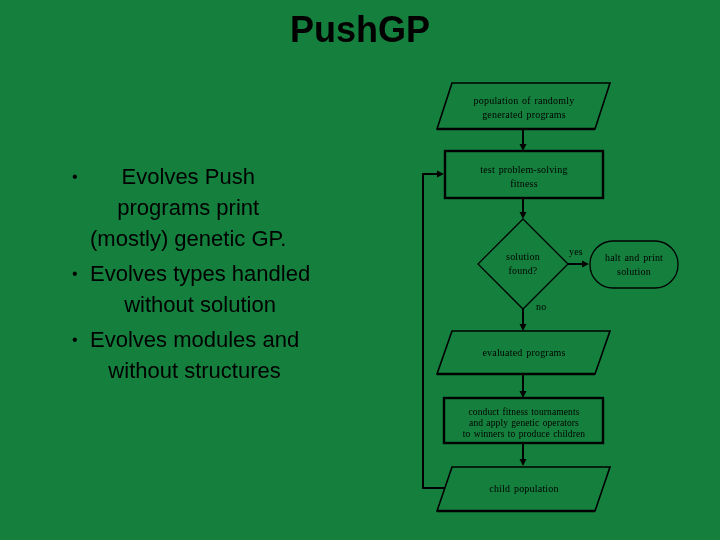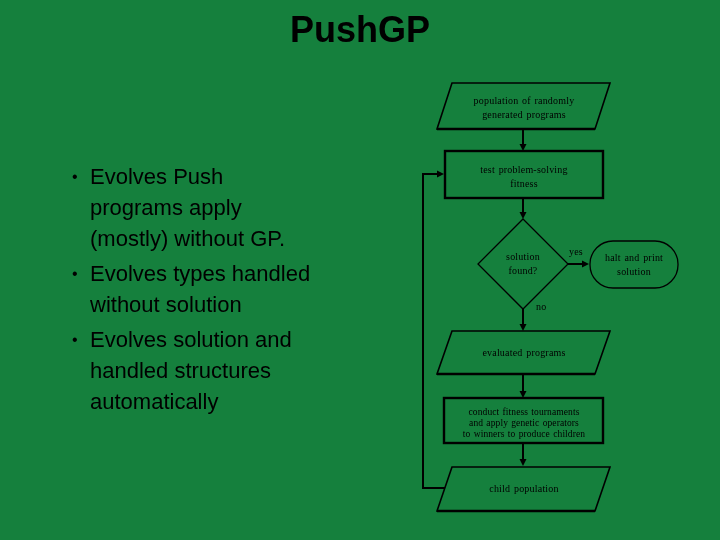--- a/index.html
+++ b/index.html
@@ -13,21 +13,21 @@
     text-align:center; font-weight:bold; font-size:36px; line-height:40px;
     color:#000;
   }
   .bullets { position:absolute; left:72px; top:161px; width:310px; }
   .bullet-item { display:flex; margin-bottom:4px; }
   .bullet-dot {
     flex:0 0 18px; width:18px; font-size:16px; line-height:31px;
     color:#000;
   }
   .bullet-lines div {
-    font-size:22px; line-height:31px; white-space:nowrap; color:#000;
+    font-size:22px; line-height:31px; white-space:nowrap; color:#000;text-align:center;
   }
   svg.flowchart { position:absolute; left:0; top:0; }
   .shape { fill:none; stroke:#000000; }
   .thin   { stroke-width:1.3; }
   .medium { stroke-width:1.6; }
   .thick  { stroke-width:2.4; }
   .conn   { stroke:#000000; stroke-width:2; fill:none; }
   .ahead  { fill:#000000; stroke:none; }
   .fc-text {
     font-family:"Liberation Serif","DejaVu Serif",serif;
@@ -44,37 +44,36 @@
 
 <div class="slide">
 
   <div class="title">PushGP</div>
 
   <div class="bullets">
     <div class="bullet-item">
       <span class="bullet-dot">•</span>
       <div class="bullet-lines">
         <div>Evolves Push</div>
-        <div>programs apply</div>
-        <div>(mostly) without GP.</div>
+        <div>programs print</div>
+        <div>(mostly) genetic GP.</div>
       </div>
     </div>
     <div class="bullet-item">
       <span class="bullet-dot">•</span>
       <div class="bullet-lines">
         <div>Evolves types handled</div>
         <div>without solution</div>
       </div>
     </div>
     <div class="bullet-item">
       <span class="bullet-dot">•</span>
       <div class="bullet-lines">
-        <div>Evolves solution and</div>
-        <div>handled structures</div>
-        <div>automatically</div>
+        <div>Evolves modules and</div>
+        <div>without structures</div>
       </div>
     </div>
   </div>
 
   <svg class="flowchart" width="720" height="540" viewBox="0 0 720 540">
 
     <polygon class="shape medium" points="452,83 610,83 595,129 437,129"></polygon>
     <line class="shape thick" x1="437" y1="129" x2="595" y2="129"></line>
     <text class="fc-text mid" x="524" y="104">population of randomly</text>
     <text class="fc-text mid" x="524" y="118">generated programs</text>

